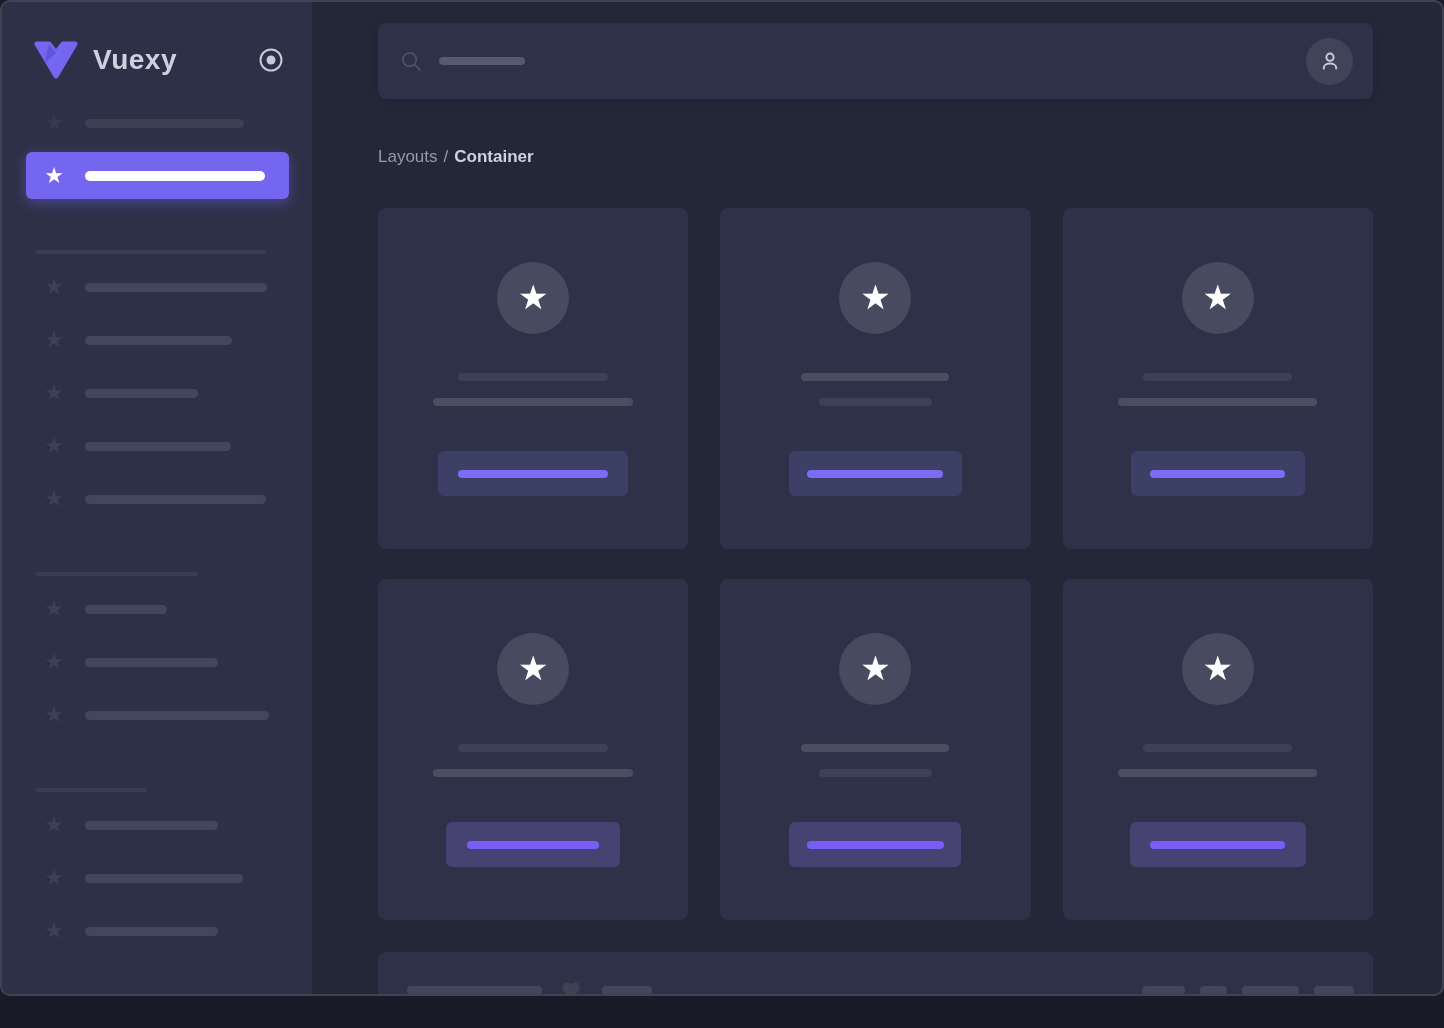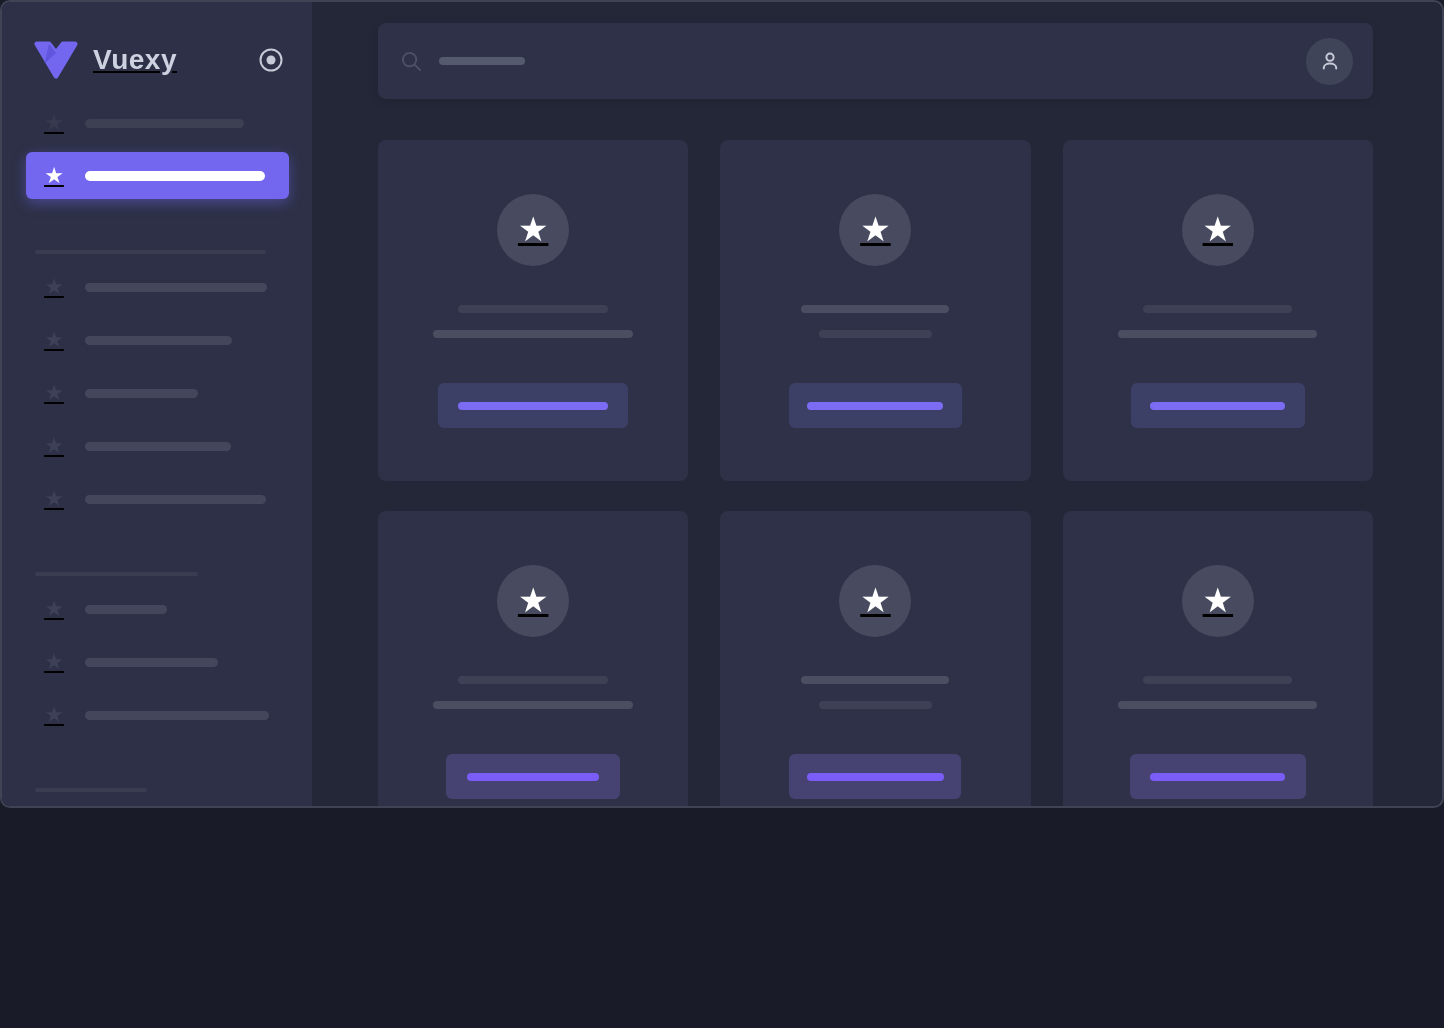--- a/index.html
+++ b/index.html
@@ -1,21 +1,20 @@
 <!DOCTYPE html>
 <html style="--accent: #7367f0; --frame-border: #3f4354; --sidebar-bg: #2d3046; --main-bg: #242738; --card-bg: #2e3147; --skeleton-bar: #44475c; --divider: #3a3d52; --star-dim: #3d4056; --circle-bg: #484b5f; --line-dark: #3e4155; --line-light: #4b4e61; --text-muted: #9599ad; --footer-bar: #43465a;"><head>
 <meta charset="utf-8">
 <style>
   * { margin:0; padding:0; box-sizing:border-box; }
   html,body { background:#191b28; font-family:"Liberation Sans", sans-serif; }
   .app {
-    width:1444px; height:808px; display:flex; overflow:hidden;
+    width:1444px; height:996px; display:flex; overflow:hidden;
     border:2px solid var(--frame-border,#3f4354); border-radius:10px;
     background:var(--main-bg,#242738);
-    text-decoration:underline;
   }
   
   .sidebar { width:310px; flex:none; background:var(--sidebar-bg,#2d3046); padding:34px 23px 0 24px; }
   .brand { display:flex; align-items:center; height:48px; margin-left:6px; }
   .logo-svg { width:48px; height:40px; flex:none; }
   .brand-name { font-size:28px; font-weight:700; color:#cdd1e0; margin-left:13px; letter-spacing:.5px; }
   .pin-toggle { margin-left:auto; margin-right:5px; width:26px; height:26px; cursor:pointer; }
   .nav { margin-top:28px; display:flex; flex-direction:column; }
   .nav-item { height:22px; display:flex; align-items:center; margin-bottom:31px; border-radius:6px; cursor:pointer; }
   .nav-item .star { width:24px; margin-left:16px; font-size:22px; line-height:22px; text-align:center; color:var(--star-dim,#3d4056); }
@@ -142,20 +141,25 @@
       </svg>
       <span class="search-ph" style="width: 86px;"></span>
       <div class="avatar">
         <svg width="24" height="24" viewBox="0 0 24 24">
           <circle cx="12" cy="8.2" r="3.6" fill="none" stroke="#c9ccd8" stroke-width="2"></circle>
           <path d="M5.8 19.5 v-0.7 c0 -2.6 2.8 -4.2 6.2 -4.2 s6.2 1.6 6.2 4.2 v0.7" fill="none" stroke="#c9ccd8" stroke-width="2" stroke-linecap="round"></path>
         </svg>
       </div>
     </div>
 
+    <div class="breadcrumb">
+      <span class="parent">Layouts</span>
+      <span class="sep">/</span>
+      <span class="current">Container</span>
+    </div>
 
     <div class="grid">
         <div class="card">
           <div class="card-circle">
             <span class="star">★</span>
           </div>
           <div class="card-line l1 tone-dark" style="width: 150px;"></div>
           <div class="card-line l2 tone-light" style="width: 200px;"></div>
           <div class="card-btn" style="width: 190px; background: rgb(61, 64, 102);">
             <div class="btn-bar" style="width: 150px; background: rgb(123, 108, 243);"></div>

